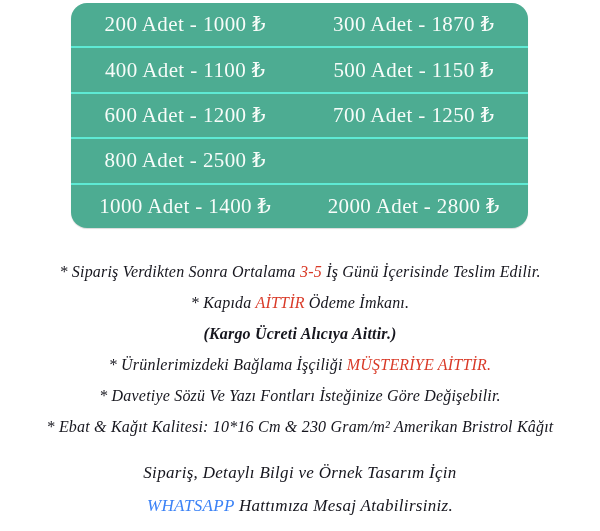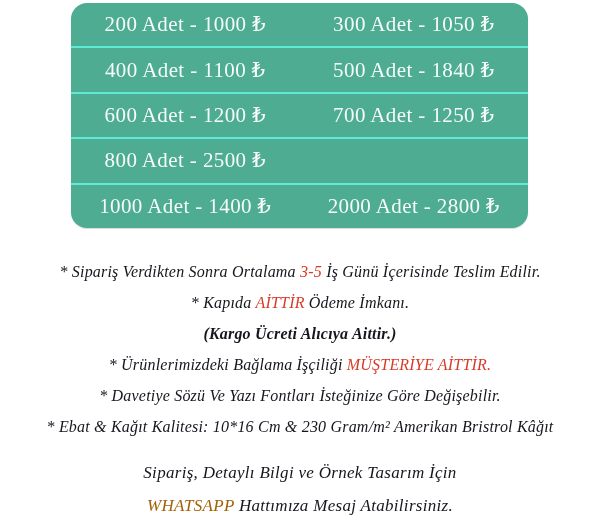--- a/index.html
+++ b/index.html
@@ -58,21 +58,21 @@
   .note-line {
     font-style: italic;
     font-size: 16px;
     line-height: 31px;
     color: #16161e;
     letter-spacing: 0.2px;
     white-space: nowrap;
   }
   .note-line.bold { font-weight: bold; }
   .seg-red   { color: #d93a28; }
-  .seg-green { color: #a16207; }
+  .seg-green { color: #3b82f6; }
   .seg-dark  { color: #16161e; }
 
   
   .footer {
     margin-top: 14px;
   }
   .footer .footer-line {
     font-style: italic;
     font-size: 17px;
     line-height: 33px;
@@ -81,25 +81,25 @@
     white-space: nowrap;
   }
 </style>
 </head>
 <body>
 
 <div class="canvas">
   <div class="price-table" id="price-table">
       <div class="price-row">
         <div class="price-cell">200 Adet - 1000 ₺</div>
-        <div class="price-cell">300 Adet - 1050 ₺</div>
+        <div class="price-cell">300 Adet - 1870 ₺</div>
       </div>
       <div class="price-row">
         <div class="price-cell">400 Adet - 1100 ₺</div>
-        <div class="price-cell">500 Adet - 1840 ₺</div>
+        <div class="price-cell">500 Adet - 1150 ₺</div>
       </div>
       <div class="price-row">
         <div class="price-cell">600 Adet - 1200 ₺</div>
         <div class="price-cell">700 Adet - 1250 ₺</div>
       </div>
       <div class="price-row">
         <div class="price-cell">800 Adet - 2500 ₺</div>
       </div>
       <div class="price-row">
         <div class="price-cell">1000 Adet - 1400 ₺</div>

